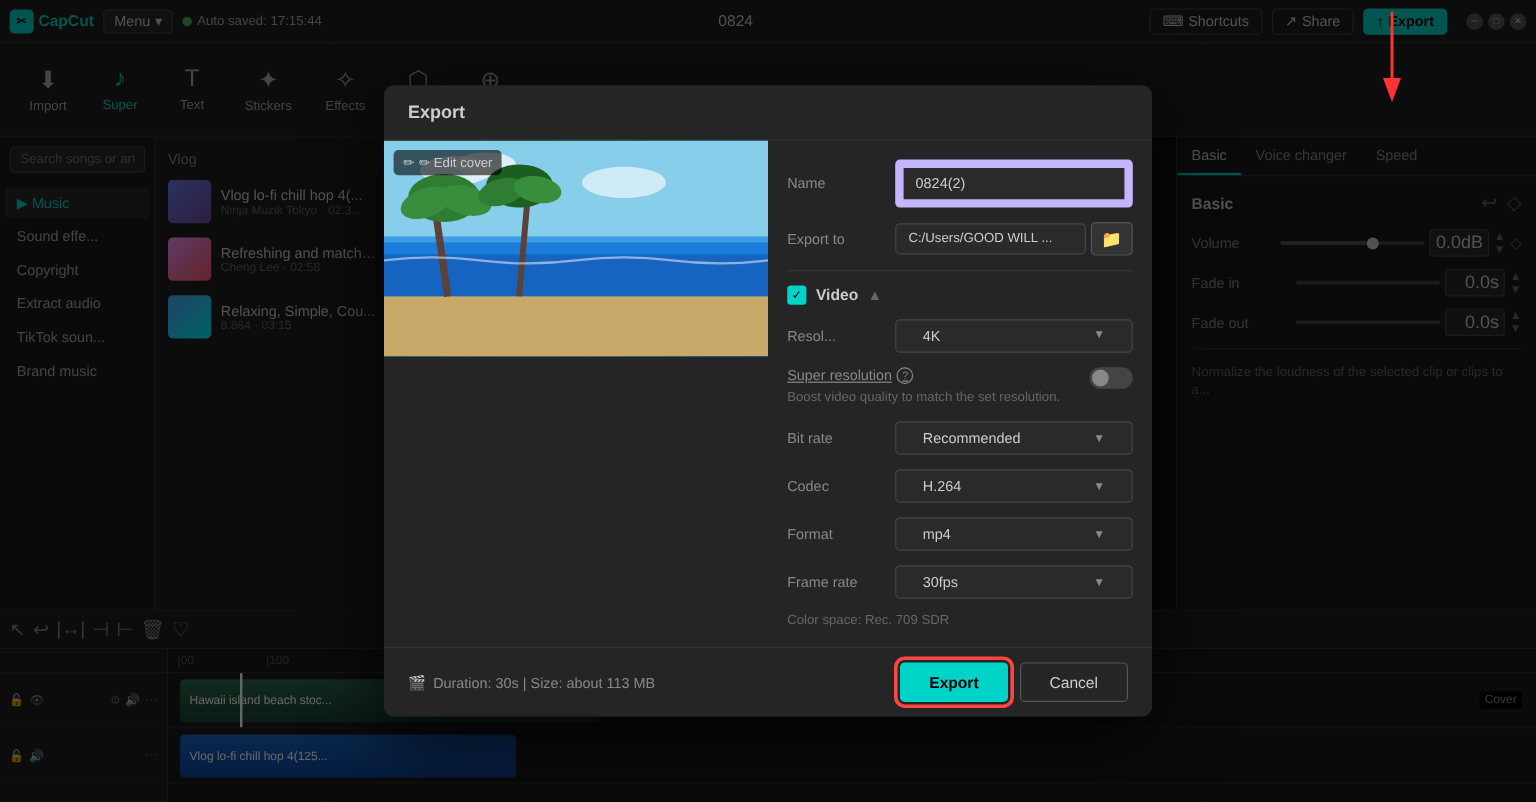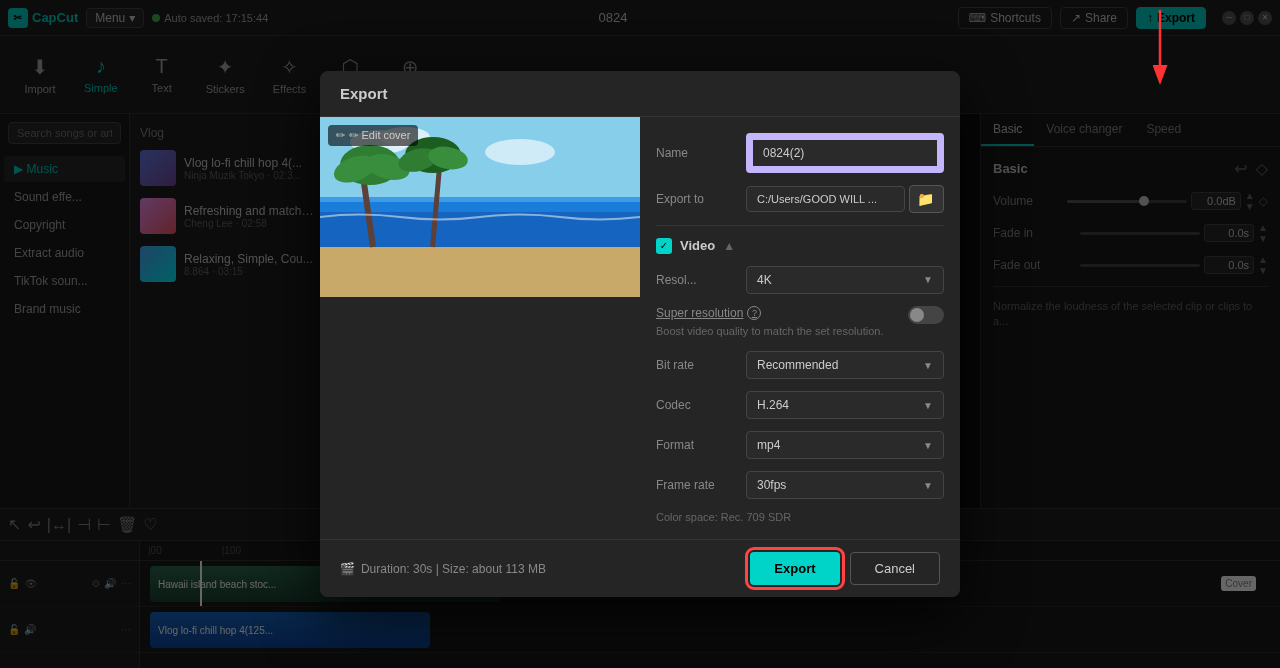--- a/index.html
+++ b/index.html
@@ -318,21 +318,21 @@
       position: absolute;
       top: -3.5px;
       left: 60%;
     }
     .value-input {
       width: 50px;
       background: #2a2a2a;
       border: 1px solid #444;
       border-radius: 3px;
       padding: 2px 4px;
-      font-size: 11px;
+      font-size: 15px;
       color: #ccc;
       text-align: right;
     }
     .normalize-section {
       border-top: 1px solid #333;
       padding-top: 12px;
     }
     .normalize-title {
       font-size: 13px;
       color: #ccc;
@@ -486,21 +486,21 @@
     }
     .video-section-arrow {
       font-size: 12px;
       color: #666;
     }
     .form-select {
       flex: 1;
       background: #2a2a2a;
       border: 1px solid #444;
       border-radius: 4px;
-      padding: 6px 10px;
+      padding: 6px 22px;
       color: #ccc;
       font-size: 12px;
       display: flex;
       align-items: center;
       justify-content: space-between;
       cursor: pointer;
     }
     .select-arrow { color: #888; font-size: 10px; }
 
     
@@ -760,21 +760,21 @@
     </div>
   </div>
 
   <div class="toolbar">
     <div class="tool-item">
       <div class="tool-icon">⬇</div>
       <div class="tool-label">Import</div>
     </div>
     <div class="tool-item active">
       <div class="tool-icon">♪</div>
-      <div class="tool-label">Simple</div>
+      <div class="tool-label">Super</div>
     </div>
     <div class="tool-item">
       <div class="tool-icon">T</div>
       <div class="tool-label">Text</div>
     </div>
     <div class="tool-item">
       <div class="tool-icon">✦</div>
       <div class="tool-label">Stickers</div>
     </div>
     <div class="tool-item">
@@ -920,21 +920,21 @@
       <div class="tl-left">
         <div style="height:20px;border-bottom:1px solid #333;"></div>
         <div class="tl-track-label">
           <span style="font-size:10px;">🔓</span>
           <span style="font-size:10px;">👁</span>
           <div class="tl-track-icons">
             <span>⚙</span>
             <span>🔊</span>
             <span>···</span>
           </div>
-          <span style="position:absolute;right:24px;font-size:10px;background:#ffffff;padding:2px 4px;border-radius:3px;">Cover</span>
+          <span style="position:absolute;right:12px;font-size:10px;background:#000000;padding:2px 4px;border-radius:3px;">Cover</span>
         </div>
         <div class="tl-track-label">
           <span style="font-size:10px;">🔓</span>
           <span style="font-size:10px;">🔊</span>
           <div class="tl-track-icons">
             <span>···</span>
           </div>
         </div>
       </div>
       <div class="tl-right">

